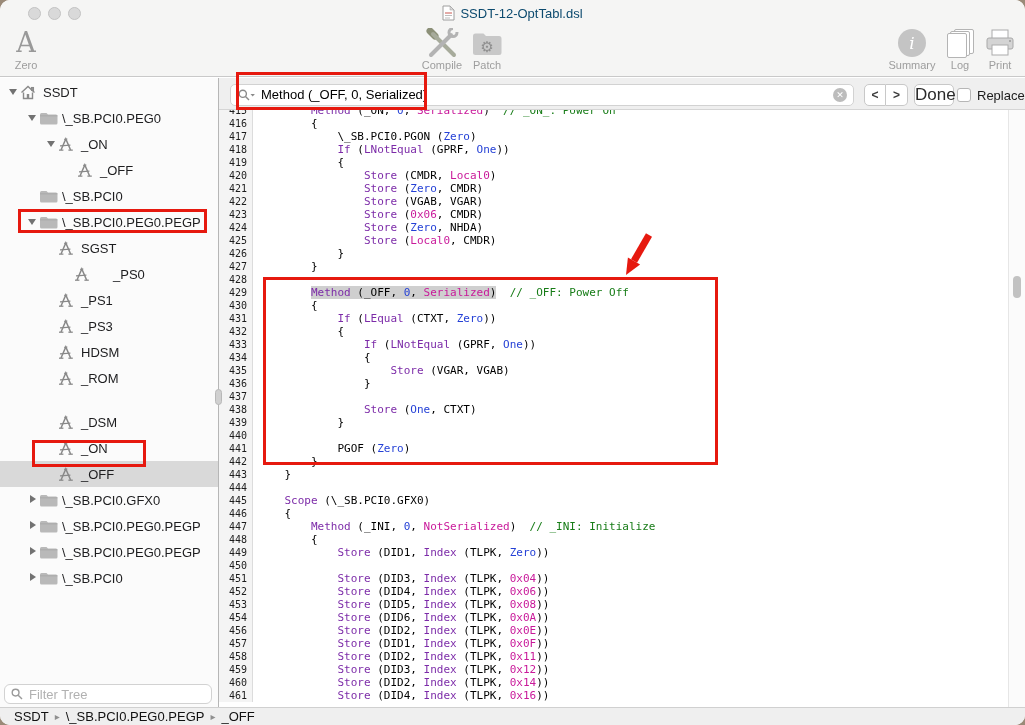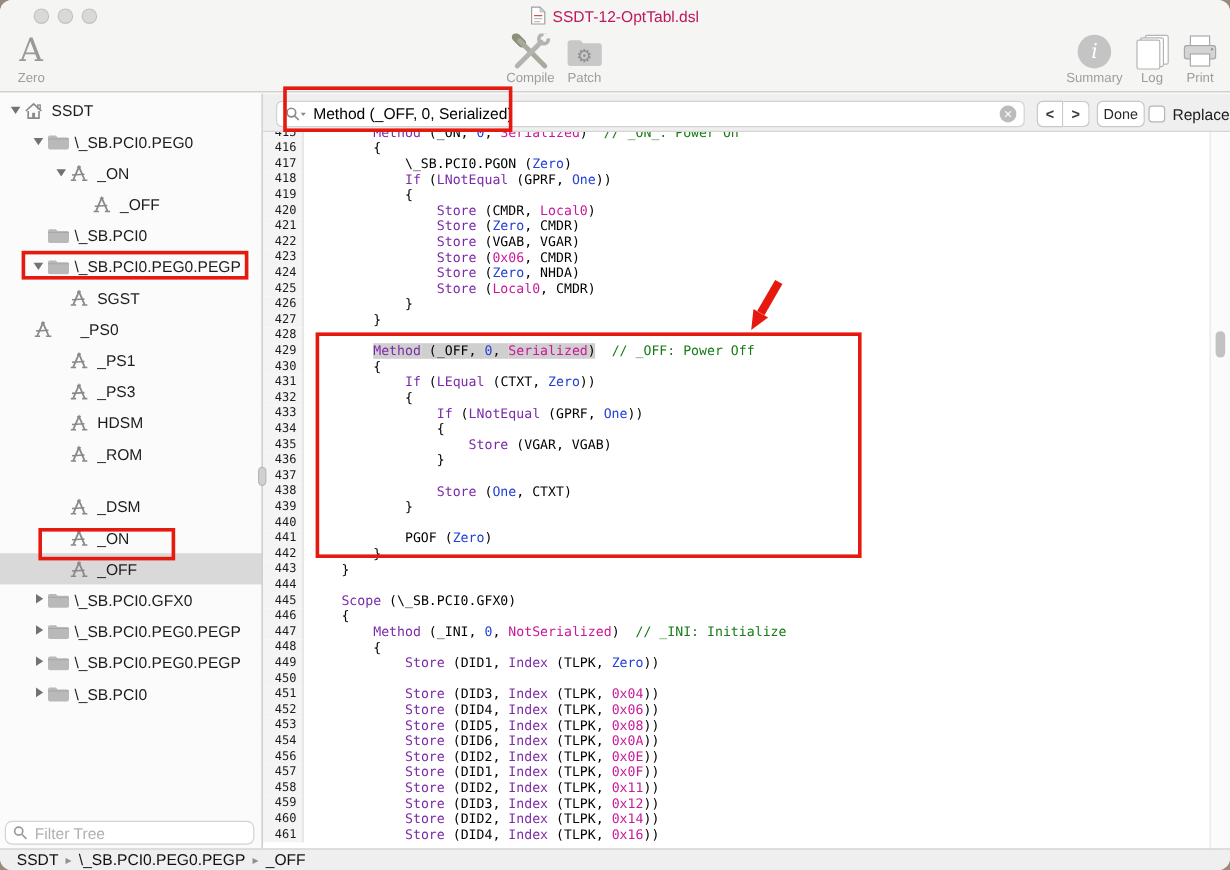--- a/index.html
+++ b/index.html
@@ -8,21 +8,21 @@
   #win{position:absolute;left:0;top:0;width:1025px;height:725px;background:#fff;
        border-radius:10px;overflow:hidden;}
 
   
   #chrome{position:absolute;left:0;top:0;width:1025px;height:77px;background:#f5f5f4;
           border-bottom:1px solid #c9c9c9;box-sizing:border-box;}
   .tl{position:absolute;top:7px;width:13px;height:13px;border-radius:50%;
       background:#d9d9d9;border:1px solid #c2c2c2;box-sizing:border-box;}
   #titlegrp{position:absolute;left:0;top:0;width:1025px;height:26px;display:flex;
             align-items:center;justify-content:center;gap:5px;}
-  #title{font-size:13px;color:#be185d;}
+  #title{font-size:13px;color:#0c4a6e;}
   .titem{position:absolute;top:27px;height:46px;text-align:center;}
   .ticonbox{height:31px;display:flex;align-items:center;justify-content:center;}
   .tlab{font-size:11px;color:#9d9d9d;margin-top:1px;}
   #fonts-a{font-family:"DejaVu Serif",serif;font-size:27px;color:#999;line-height:28px;}
   #sum-circle{width:28px;height:28px;border-radius:50%;background:#c4c4c4;display:flex;
               align-items:center;justify-content:center;}
   #sum-circle span{font-family:"DejaVu Serif",serif;font-style:italic;font-size:17px;color:#fff;}
   #logstack{position:relative;width:27px;height:28px;}
   #logstack .page{position:absolute;width:18px;height:23px;background:#fff;
                   border:1px solid #b4b4b4;border-radius:2px;}
@@ -58,21 +58,21 @@
            border:1px solid #d2d2d2;border-radius:5px;box-sizing:border-box;}
   #searchtext{position:absolute;left:30px;top:0;height:20px;line-height:20px;font-size:13px;color:#000;white-space:nowrap;}
   #clearbtn{position:absolute;right:6px;top:3px;width:14px;height:14px;border-radius:50%;
            background:#bcbcbc;color:#fff;font-size:9px;line-height:14px;text-align:center;}
   #navseg{position:absolute;left:645px;top:6px;width:44px;height:22px;display:flex;}
   .navbtn{width:22px;height:22px;background:#fff;border:1px solid #c8c8c8;box-sizing:border-box;
           font-size:12px;color:#3c3c3c;text-align:center;line-height:20px;font-weight:bold;}
   .navbtn.first{border-radius:5px 0 0 5px;}
   .navbtn.second{border-radius:0 5px 5px 0;border-left:none;}
   #donebtn{position:absolute;left:695px;top:6px;width:40px;height:22px;background:#fff;
-          border:1px solid #c8c8c8;border-radius:5px;box-sizing:border-box;font-size:12px;
+          border:1px solid #c8c8c8;border-radius:5px;box-sizing:border-box;font-size:17px;
           color:#2b2b2b;text-align:center;line-height:20px;}
   #replacewrap{position:absolute;left:738px;top:6px;height:22px;display:flex;align-items:center;gap:6px;}
   #replacebox{width:14px;height:14px;background:#fff;border:1px solid #b6b6b6;border-radius:3px;box-sizing:border-box;}
   #replacelab{font-size:13px;color:#1b1b1b;}
 
   #codeclip{position:absolute;left:0;top:32px;width:806px;height:597px;overflow:hidden;}
   #codelines{position:absolute;left:0;top:-6px;width:806px;}
   .crow{display:flex;height:13px;}
   .lnum{flex:0 0 34px;background:#f4f4f4;border-right:1px solid #dcdcdc;box-sizing:border-box;
         font-family:"DejaVu Sans Mono",monospace;font-size:10px;line-height:13px;
@@ -261,21 +261,21 @@
             <svg width="16" height="15" viewBox="0 0 16 15">
               <path d="M3 13 L7.8 2 L12.6 13" fill="none" stroke="#898989" stroke-width="1.5"></path>
               <line x1="1" y1="13.2" x2="5.4" y2="13.2" stroke="#898989" stroke-width="1.3"></line>
               <line x1="10.4" y1="13.2" x2="14.8" y2="13.2" stroke="#898989" stroke-width="1.3"></line>
               <line x1="2" y1="8.8" x2="12.4" y2="8.2" stroke="#898989" stroke-width="1.3"></line>
               <line x1="6.2" y1="2.4" x2="9.4" y2="2" stroke="#898989" stroke-width="1.2"></line>
             </svg>
           </span>
           <span class="tlabel">SGST</span>
         </div>
-        <div class="trow" style=" gap: 16px;">
+        <div class="trow" style="padding-left: 46px; gap: 16px;">
           <span class="disc none"></span>
           <span class="ticon">
             <svg width="16" height="15" viewBox="0 0 16 15">
               <path d="M3 13 L7.8 2 L12.6 13" fill="none" stroke="#898989" stroke-width="1.5"></path>
               <line x1="1" y1="13.2" x2="5.4" y2="13.2" stroke="#898989" stroke-width="1.3"></line>
               <line x1="10.4" y1="13.2" x2="14.8" y2="13.2" stroke="#898989" stroke-width="1.3"></line>
               <line x1="2" y1="8.8" x2="12.4" y2="8.2" stroke="#898989" stroke-width="1.3"></line>
               <line x1="6.2" y1="2.4" x2="9.4" y2="2" stroke="#898989" stroke-width="1.2"></line>
             </svg>
           </span>

